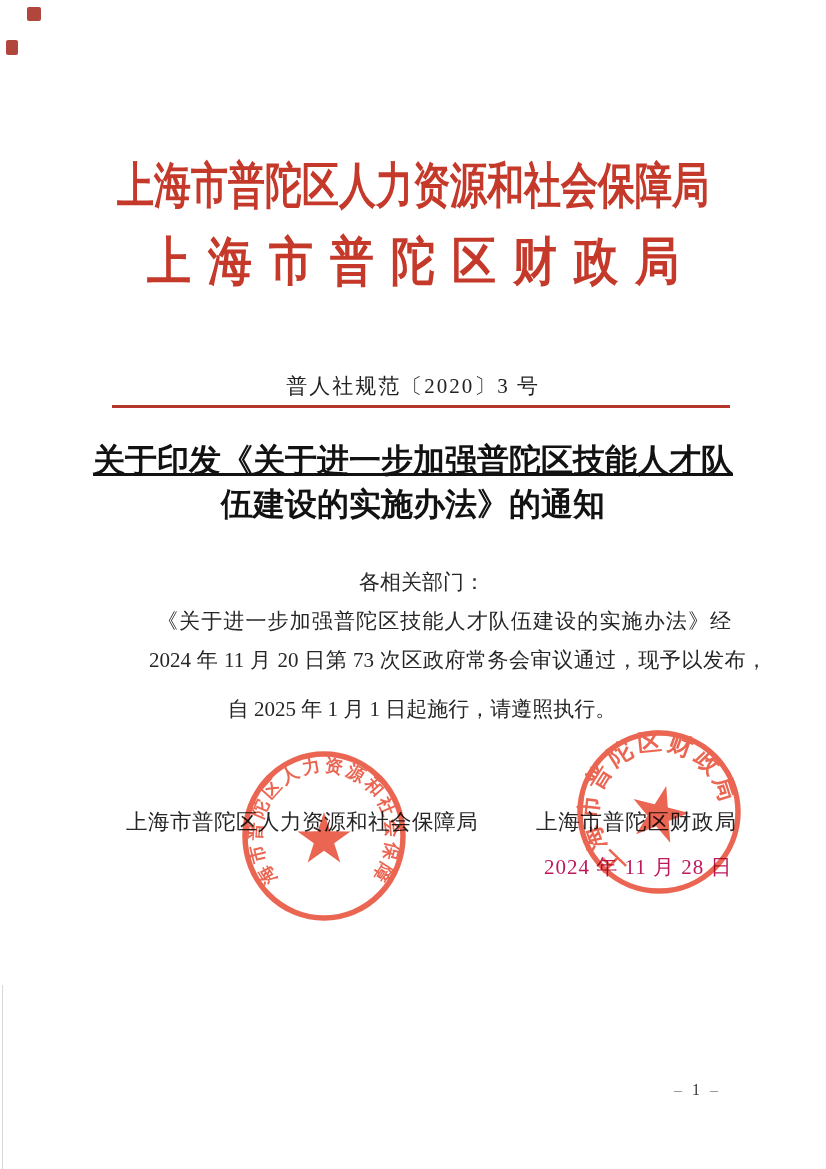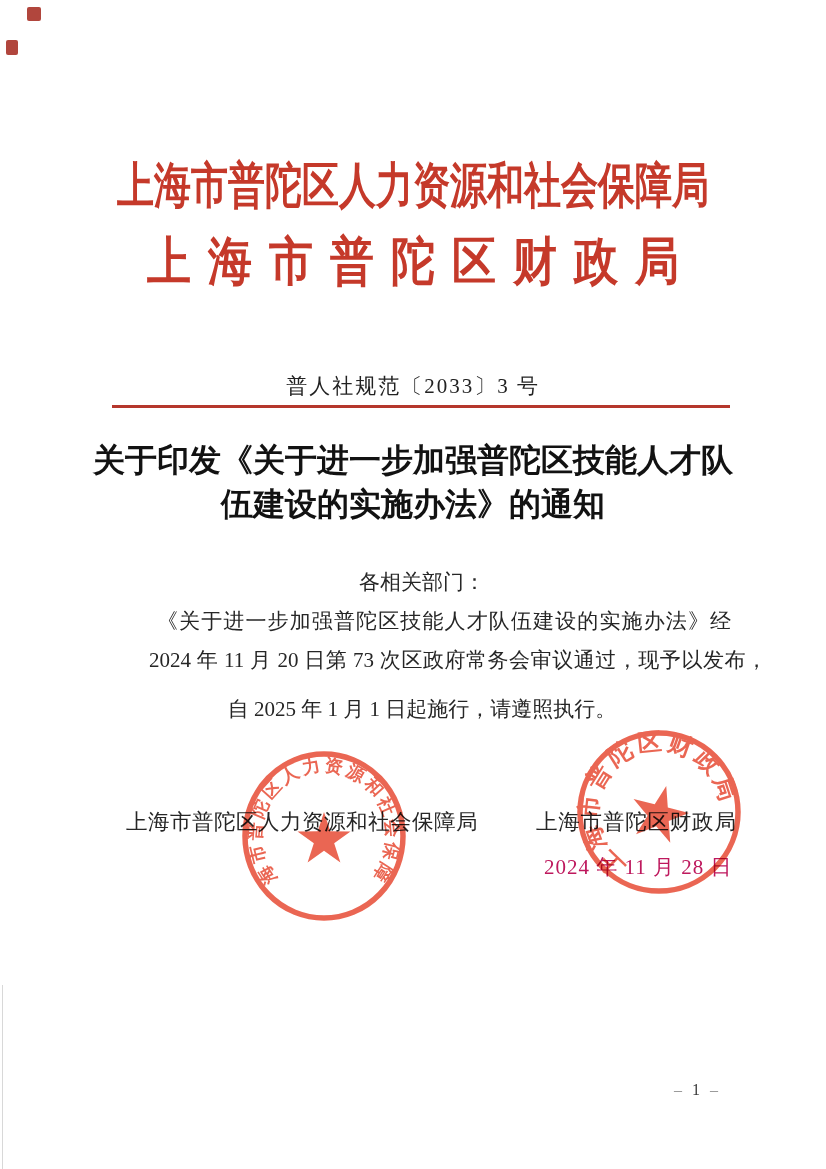--- a/index.html
+++ b/index.html
@@ -18,21 +18,21 @@
   .hdr{left:0;right:0;text-align:center;color:#c5392a;font-weight:bold;line-height:1;}
   .hdr1{top:161px;font-size:37px;letter-spacing:0px;transform:scaleY(1.32);transform-origin:center top;}
   .hdr2{top:237px;font-size:44px;letter-spacing:17px;padding-left:17px;transform:scaleY(1.18);transform-origin:center top;}
 
   .docnum{top:372px;left:0;right:0;text-align:center;font-size:21px;letter-spacing:2px;color:#222;}
 
   .red-rule{top:405px;left:112px;width:618px;height:3px;background:#b5372c;}
 
   .title{left:60px;right:60px;text-align:center;font-size:32px;font-weight:bold;color:#121212;line-height:1;
          font-family:"Liberation Serif","DejaVu Serif",serif;}
-  .title1{top:444px;}
+  .title1{top:444px;text-decoration:underline;}
   .title2{top:488px;}
 
   .bodyline{left:113px;width:618px;font-size:21px;color:#262626;line-height:1.2;text-align:center;}
   .salutation{top:570px;}
   .jline{text-align:justify;text-align-last:justify;text-justify:inter-character;}
   .bl1{top:609px;text-indent:44px;}
   .bl2{top:648px;margin-left:36px;}
   .bl3{top:687px;margin-top:10px;}
 
   .sig{font-size:21.5px;color:#262626;}
@@ -50,21 +50,21 @@
 </head>
 <body>
 
 <div class="artifact a1"></div>
 <div class="artifact a2"></div>
 <div class="edge-shadow"></div>
 
 <div class="abs hdr hdr1">上海市普陀区人力资源和社会保障局</div>
 <div class="abs hdr hdr2">上海市普陀区财政局</div>
 
-<div class="abs docnum">普人社规范〔2033〕3 号</div>
+<div class="abs docnum">普人社规范〔2020〕3 号</div>
 
 <div class="abs red-rule"></div>
 
 <div class="abs title title1">关于印发《关于进一步加强普陀区技能人才队</div>
 <div class="abs title title2">伍建设的实施办法》的通知</div>
 
 <div class="abs bodyline salutation">各相关部门：</div>
 <div class="abs bodyline jline bl1">《关于进一步加强普陀区技能人才队伍建设的实施办法》经</div>
 <div class="abs bodyline jline bl2">2024 年 11 月 20 日第 73 次区政府常务会审议通过，现予以发布，</div>
 <div class="abs bodyline bl3">自 2025 年 1 月 1 日起施行，请遵照执行。</div>

